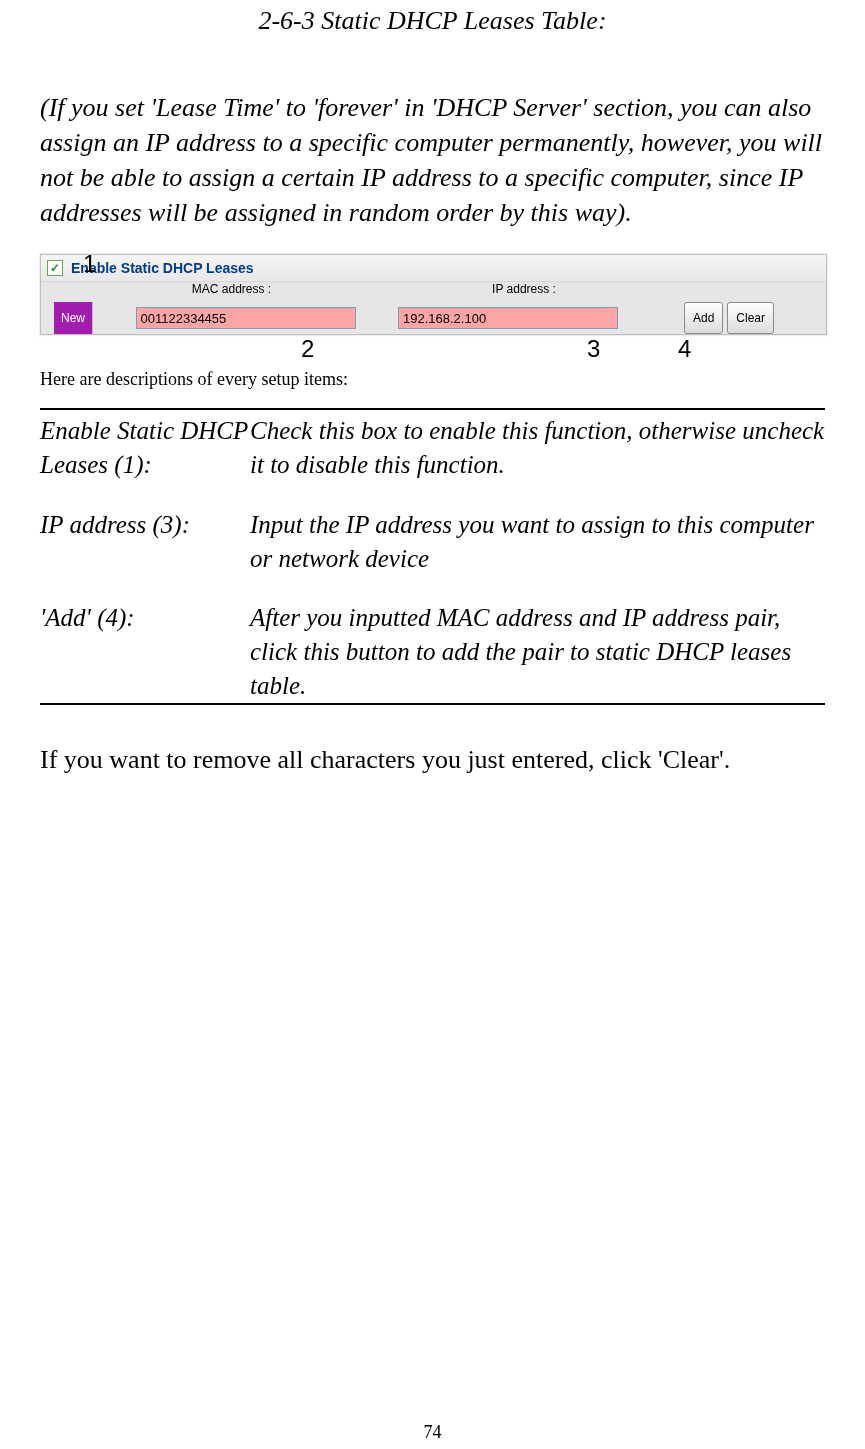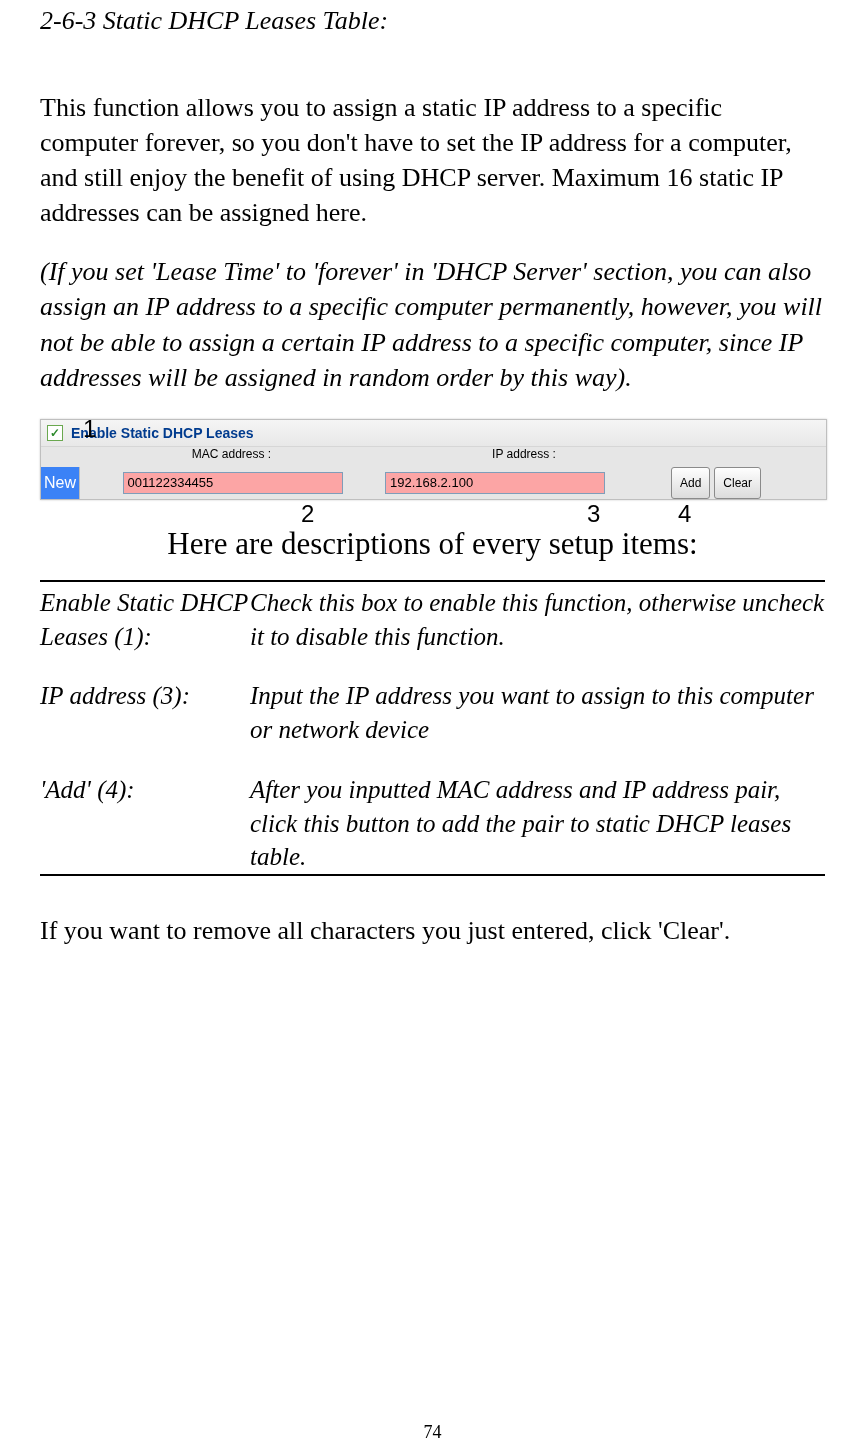--- a/index.html
+++ b/index.html
@@ -14,20 +14,21 @@
     min-height: 1449px;
     padding: 0 40px;
     box-sizing: border-box;
     position: relative;
   }
   .section-title {
     font-style: italic;
     font-size: 26px;
     margin-top: 6px;
     margin-bottom: 54px;
+    text-align: center;
   }
   .body-text {
     font-size: 26px;
     line-height: 1.35;
     margin: 0 0 24px 0;
   }
   .italic {
     font-style: italic;
   }
   .screenshot-wrap {
@@ -94,28 +95,29 @@
   .hcell-ip  { flex: 0 0 280px; text-align: center; }
   .hcell-btn { flex: 1; }
   .ui-row-body {
     display: flex;
     height: 32px;
     align-items: center;
     background: #e6e6e6;
   }
   .bcell-new {
     width: 38px;
-    background: #3b82f6;
+    background: #a21caf;
     color: #fff;
-    font-size: 16px;
+    font-size: 12px;
     height: 32px;
     display: flex;
     align-items: center;
     justify-content: center;
     border-right: 1px solid #bcbcbc;
+    margin-left: 13px;
   }
   .bcell-mac { flex: 0 0 305px; display:flex; justify-content:center; }
   .bcell-ip  { flex: 0 0 280px; display:flex; justify-content:flex-start; }
   .bcell-btn { flex: 1; display:flex; align-items:center; gap:4px; padding-left:6px; }
   .ui-input {
     height: 22px;
     width: 220px;
     border: 1px solid #7f9db9;
     background: #fca5a5;
     font-family: Arial, Helvetica, sans-serif;
@@ -128,24 +130,23 @@
     border: 1px solid #8a8a8a;
     border-radius: 3px;
     background: linear-gradient(#fefefe,#dcdcdc);
     font-family: Arial, Helvetica, sans-serif;
     font-size: 12px;
     padding: 0 8px;
     cursor: pointer;
   }
 
   .desc-intro {
-    font-size: 31px;
-    margin-top: 26px;
+    font-size: 18px;
+    margin-top: 34px;
     margin-bottom: 18px;
-    text-align: center;
   }
   hr.heavy {
     border: none;
     border-top: 2px solid #000;
     margin: 0 0 4px 0;
   }
   .desc-table {
     width: 100%;
     font-size: 25px;
     font-style: italic;
@@ -172,21 +173,20 @@
     font-family: "Times New Roman", Times, serif;
   }
 </style>
 </head>
 <body>
 
 <div class="page">
 
   <div class="section-title">2-6-3 Static DHCP Leases Table:</div>
 
-  <p class="body-text">This function allows you to assign a static IP address to a specific computer forever, so you don't have to set the IP address for a computer, and still enjoy the benefit of using DHCP server. Maximum 16 static IP addresses can be assigned here.</p>
 
   <p class="body-text italic">(If you set 'Lease Time' to 'forever' in 'DHCP Server' section, you can also assign an IP address to a specific computer permanently, however, you will not be able to assign a certain IP address to a specific computer, since IP addresses will be assigned in random order by this way).</p>
 
   <div class="screenshot-wrap">
     <div class="callout callout-1">1</div>
 
     <div class="ui-shot">
       <div class="ui-row1">
         <div class="ui-checkbox">✓</div>
         <div class="ui-enable-label">Enable Static DHCP Leases</div>

